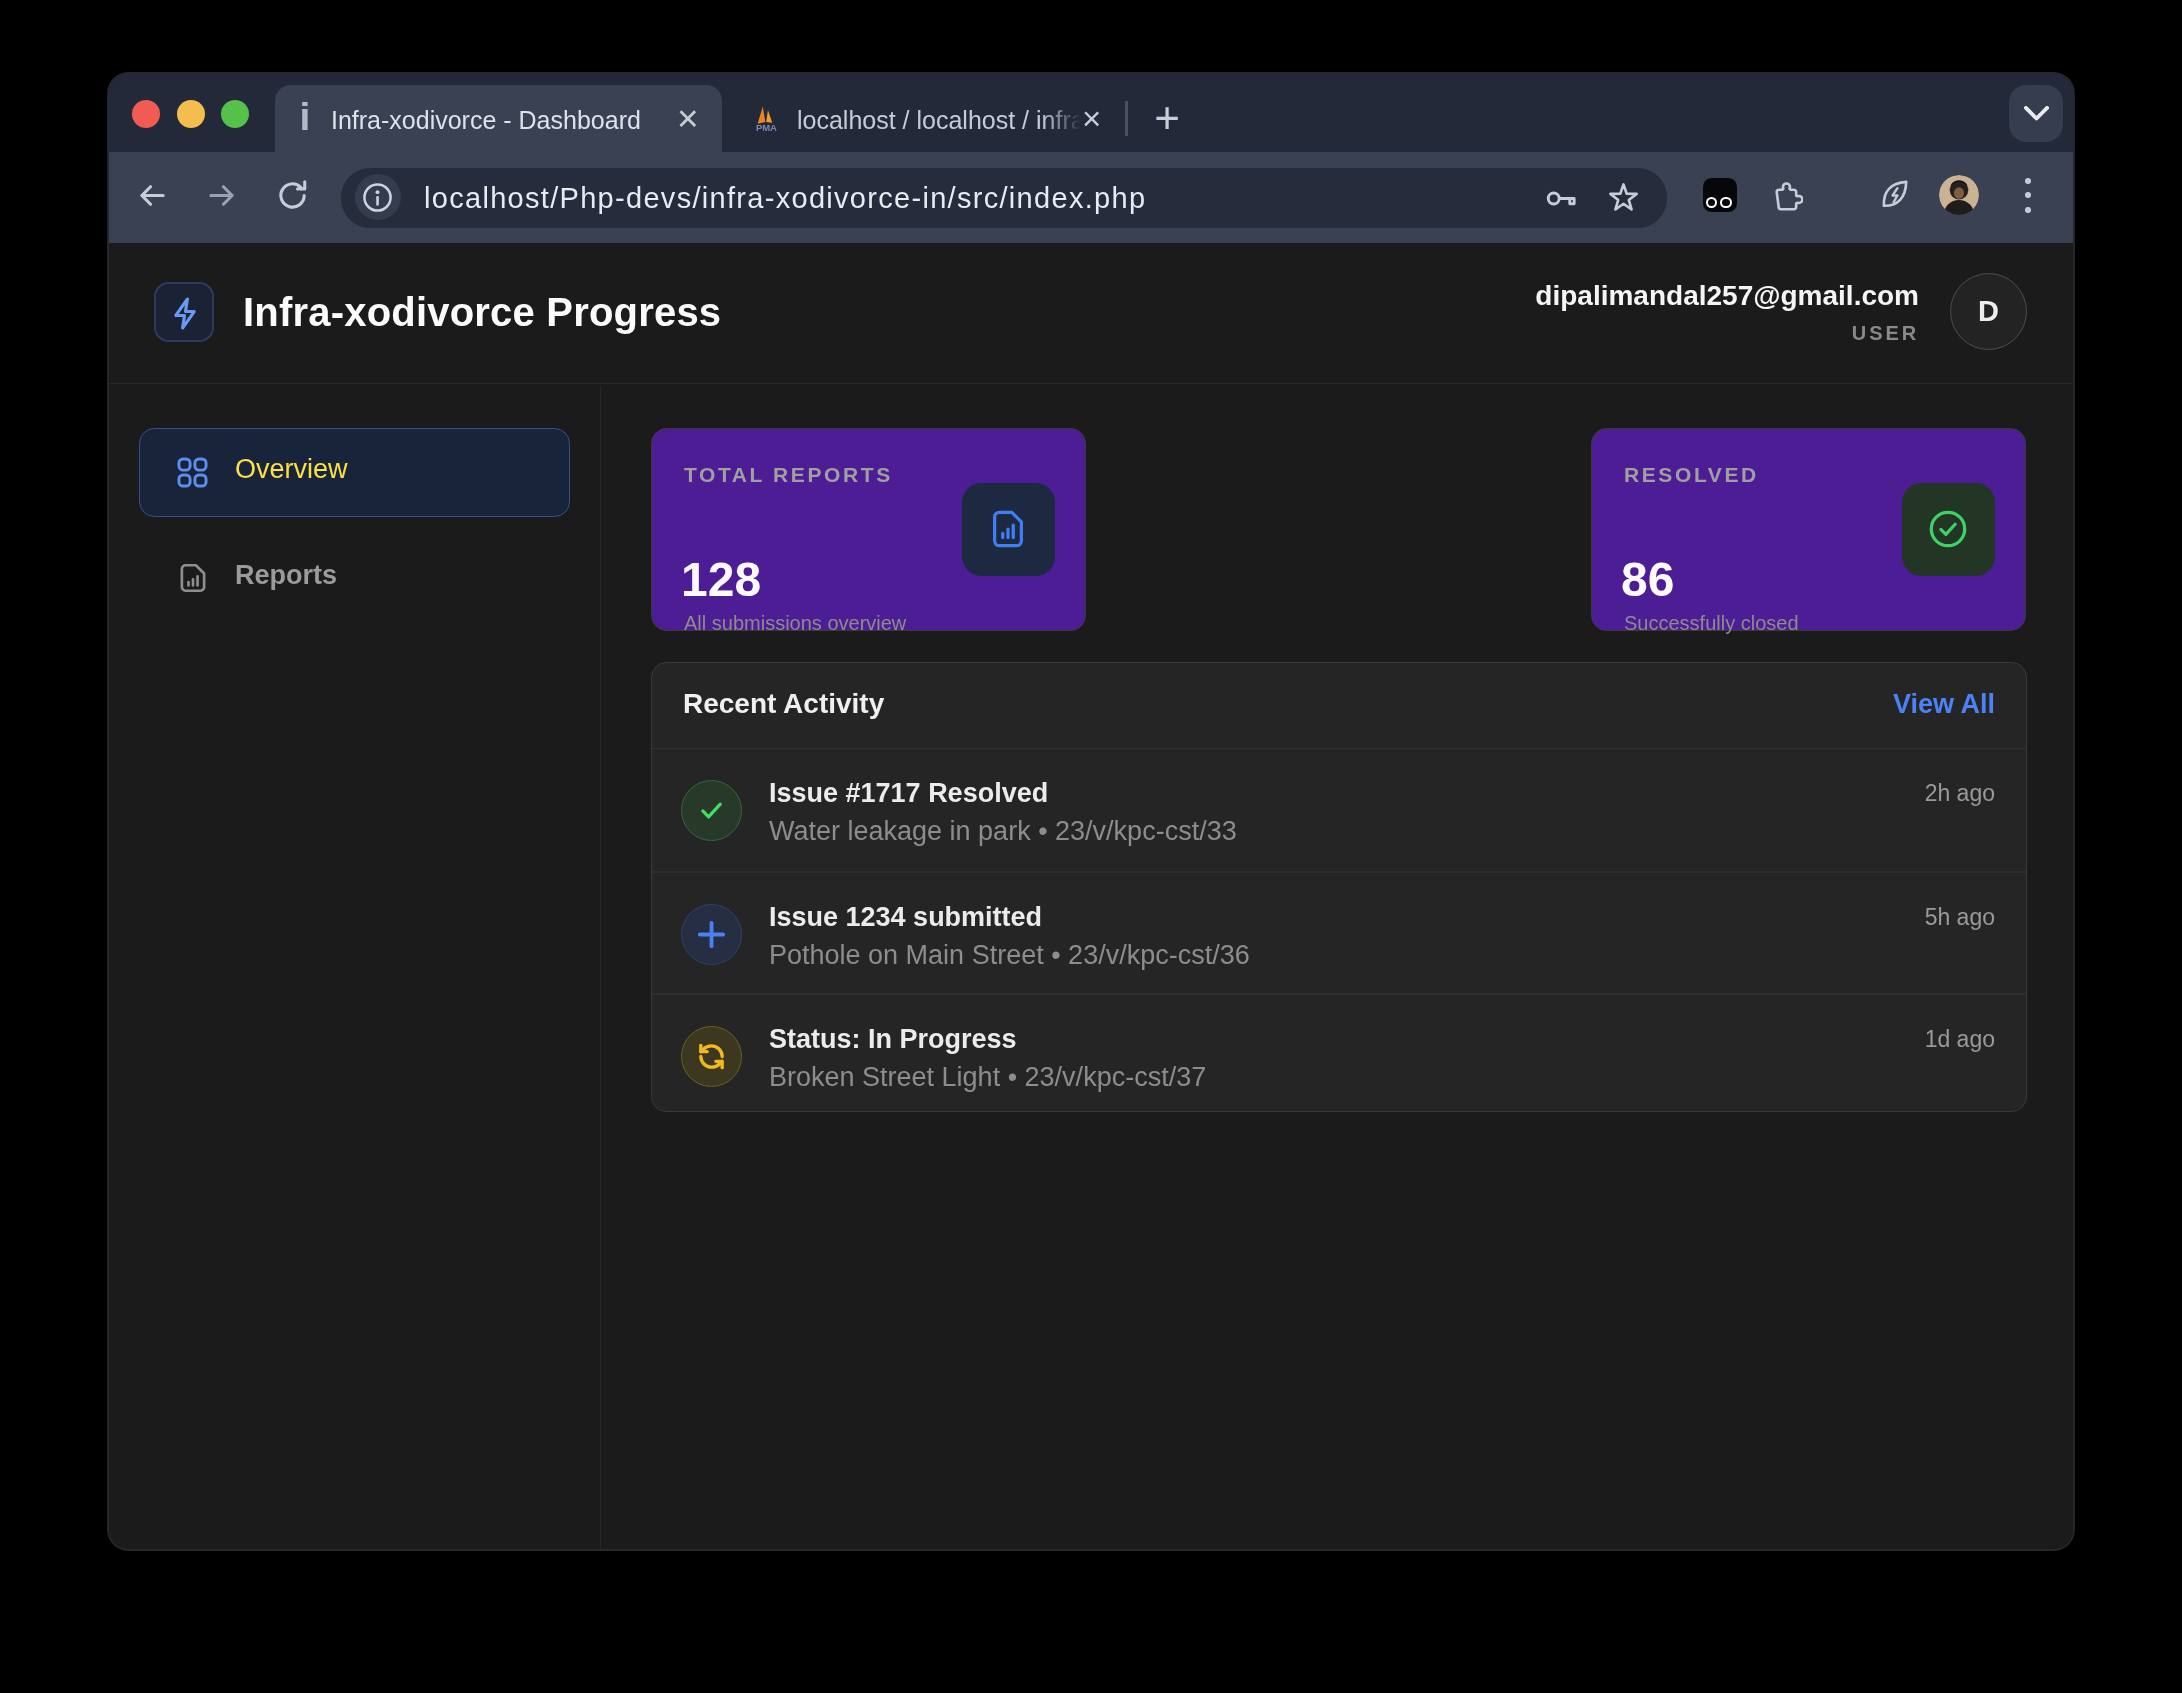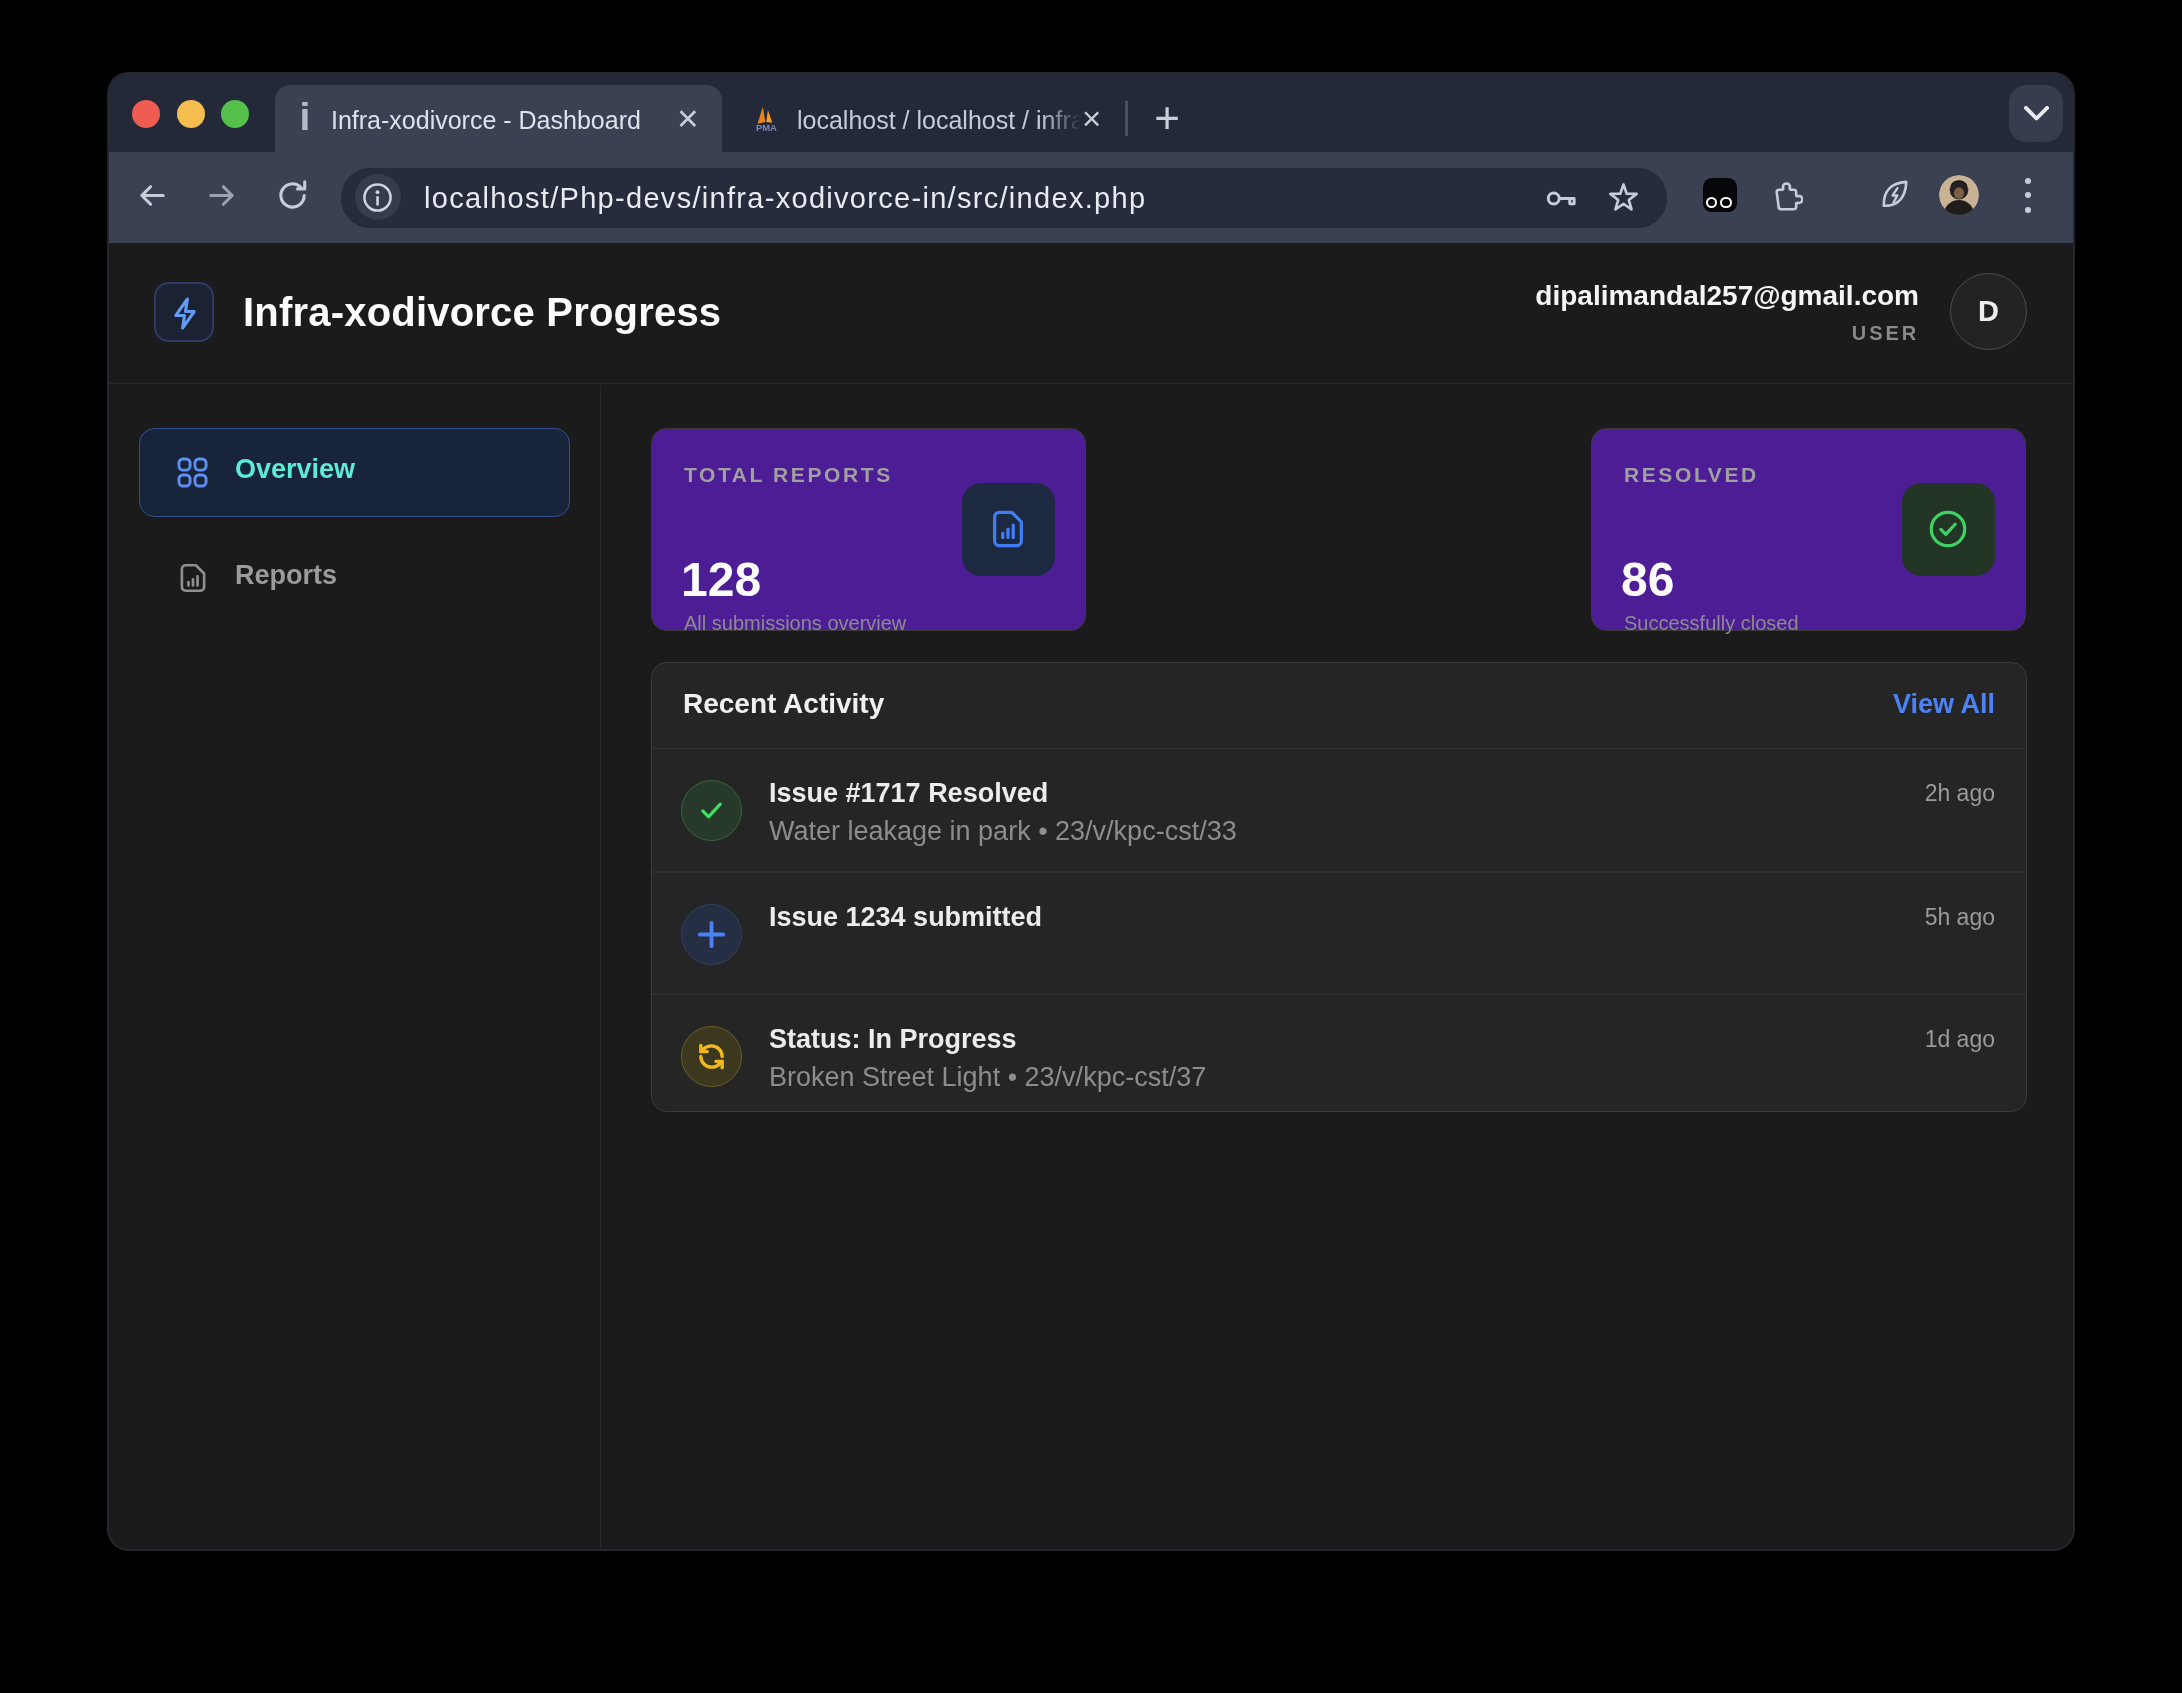--- a/index.html
+++ b/index.html
@@ -67,22 +67,22 @@
     color:#8a8a8a; letter-spacing:2.9px; }
   .avaD { position:absolute; right:46px; top:30px; width:77px; height:77px; border-radius:50%;
     background:#232323; border:1.9px solid #4d4d4d; text-align:center; line-height:75px;
     font-size:29px; font-weight:bold; color:#ededed; }
   .pbody { position:absolute; left:0; top:143px; width:100%; bottom:0; }
   .side { position:absolute; left:0; top:0; width:492px; height:100%;
     border-right:1.9px solid #282828; }
   .navbtn { position:absolute; left:30px; top:42px; width:431px; height:89px;
     border-radius:15.4px; background:#182439; border:1.9px solid #34508e; }
   .navbtn svg { position:absolute; left:37px; top:28px; }
-  .navbtn span { position:absolute; left:95px; top:25px; font-size:27px; font-weight:bold;
-    color:#5eead4; }
+  .navbtn span { position:absolute; left:95px; top:25px; font-size:27px; font-weight:normal;
+    color:#fde047; }
   .repitem svg { position:absolute; left:70px; top:177px; }
   .repitem span { position:absolute; left:126px; top:174px; font-size:27px; font-weight:bold;
     color:#9b9b9b; }
   
   .card { position:absolute; top:42px; width:435px; height:203px; background:#4c1d95;
     border:1.9px solid #3a3a3a; border-radius:15.4px; }
   .card .lab { position:absolute; left:32px; top:34px; font-size:21px; font-weight:bold;
     color:#a0a0a0; letter-spacing:2.6px; }
   .card .num { position:absolute; left:29px; top:75px; font-size:48px; font-weight:bold;
     color:#fafafa;margin-top:48px; }
@@ -270,20 +270,21 @@
           <div class="rtime">2h ago</div>
         </div>
         <div class="rowline" style="top:208px"></div>
         <div class="row" style="top:210px">
           <div class="cir blu">
             <svg width="31" height="31" viewBox="0 0 32 32">
               <path d="M16 4 v24 M4 16 h24" stroke="#4b82f3" stroke-width="4" fill="none" stroke-linecap="round"></path>
             </svg>
           </div>
           <div class="rt">Issue 1234 submitted</div>
+          <div class="rs">Pothole on Main Street • 23/v/kpc-cst/36</div>
           <div class="rtime">5h ago</div>
         </div>
         <div class="rowline" style="top:330px"></div>
         <div class="row" style="top:332px">
           <div class="cir yel">
             <svg width="31" height="31" viewBox="0 0 32 32">
               <g stroke="#f1b91d" stroke-width="3.5" fill="none" stroke-linecap="round" stroke-linejoin="round">
                 <path d="M27 16 a11 11 0 0 0 -11 -11 11.9 11.9 0 0 0 -8.3 3.35 L5 11"></path>
                 <path d="M5 4.5 v6.5 h6.5"></path>
                 <path d="M5 16 a11 11 0 0 0 11 11 11.9 11.9 0 0 0 8.3 -3.35 L27 21"></path>

